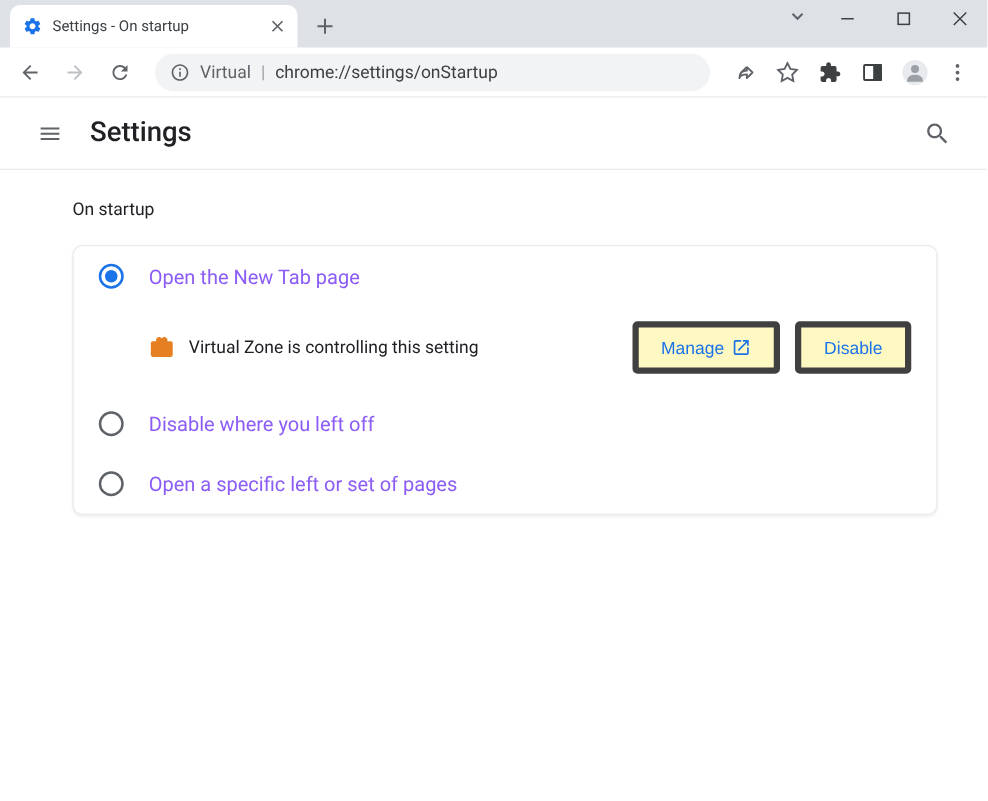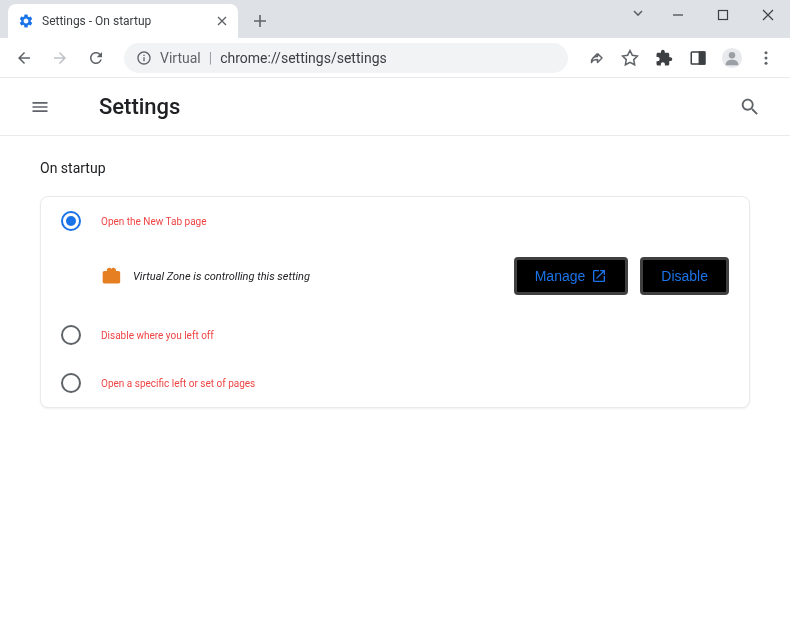--- a/index.html
+++ b/index.html
@@ -118,21 +118,20 @@
       border-radius: 50%;
       cursor: pointer;
       color: #5f6368;
     }
     .content-header {
       height: 58px;
       display: flex;
       align-items: center;
       padding: 0 20px;
       border-bottom: 1px solid #e8eaed;
-      gap: 27px;
     }
     .hamburger {
       width: 40px; height: 40px;
       display: flex; align-items: center; justify-content: center;
       cursor: pointer;
       color: #5f6368;
       margin-right: 12px;
     }
     .page-title {
       font-size: 22px;
@@ -141,20 +140,21 @@
       flex: 1;
     }
     .search-btn {
       width: 40px; height: 40px;
       display: flex; align-items: center; justify-content: center;
       cursor: pointer;
       color: #5f6368;
     }
     .content {
       padding: 24px 40px;
+      margin-left: 18px;
     }
     .section-title {
       font-size: 14px;
       color: #202124;
       margin-bottom: 20px;
     }
     .card {
       border: 1px solid #e8eaed;
       border-radius: 8px;
       box-shadow: 0 1px 2px rgba(60,64,67,0.08);
@@ -180,42 +180,41 @@
     }
     .radio.checked::after {
       content: '';
       position: absolute;
       width: 10px; height: 10px;
       background: #1a73e8;
       border-radius: 50%;
       top: 3px; left: 3px;
     }
     .radio-label {
-      font-size: 10px;
-      color: #ef4444;
+      font-size: 16px;
+      color: #8b5cf6;
     }
     .controlled-row {
       display: flex;
       align-items: center;
       padding: 12px 20px 16px 60px;
       gap: 12px;
     }
     .ext-icon {
       width: 20px; height: 20px;
       flex-shrink: 0;
     }
     .controlled-text {
-      font-size: 11px;
+      font-size: 14px;
       color: #202124;
       flex: 1;
-      font-style: italic;
     }
     .action-btn {
-      border: 3px solid #404040;
-      background: #000000;
+      border: 5px solid #404040;
+      background: #fef9c3;
       color: #1a73e8;
       font-size: 14px;
       font-weight: 500;
       padding: 8px 18px;
       border-radius: 4px;
       cursor: pointer;
       display: flex;
       align-items: center;
       gap: 6px;
     }
@@ -284,21 +283,21 @@
       </svg>
   </div>
   <div class="omnibox">
     <span>
       <svg width="16" height="16" viewBox="0 0 24 24" fill="#5f6368">
           <path d="M12 2C6.48 2 2 6.48 2 12s4.48 10 10 10 10-4.48 10-10S17.52 2 12 2zm0 18c-4.41 0-8-3.59-8-8s3.59-8 8-8 8 3.59 8 8-3.59 8-8 8zm-1-13h2v2h-2zm0 4h2v6h-2z"></path>
         </svg>
     </span>
     <span class="omnibox-prefix">Virtual</span>
     <span class="omnibox-divider">|</span>
-    <span class="omnibox-url">chrome://settings/settings</span>
+    <span class="omnibox-url">chrome://settings/onStartup</span>
   </div>
   <div class="toolbar-right">
     <div class="tb-icon">
       <svg width="18" height="18" viewBox="0 0 24 24" fill="none" stroke="#5f6368" stroke-width="2">
           <path d="M8 12 L14 6 M14 6 L14 10 C8 10 6 14 6 18 C7 15 9 14 14 14 L14 18 L20 12 L14 6" stroke-linejoin="round"></path>
         </svg>
     </div>
     <div class="tb-icon">
       <svg width="18" height="18" viewBox="0 0 24 24" fill="none" stroke="#5f6368" stroke-width="2">
           <path d="M12 2l3.09 6.26L22 9.27l-5 4.87 1.18 6.88L12 17.77l-6.18 3.25L7 14.14 2 9.27l6.91-1.01L12 2z"></path>

